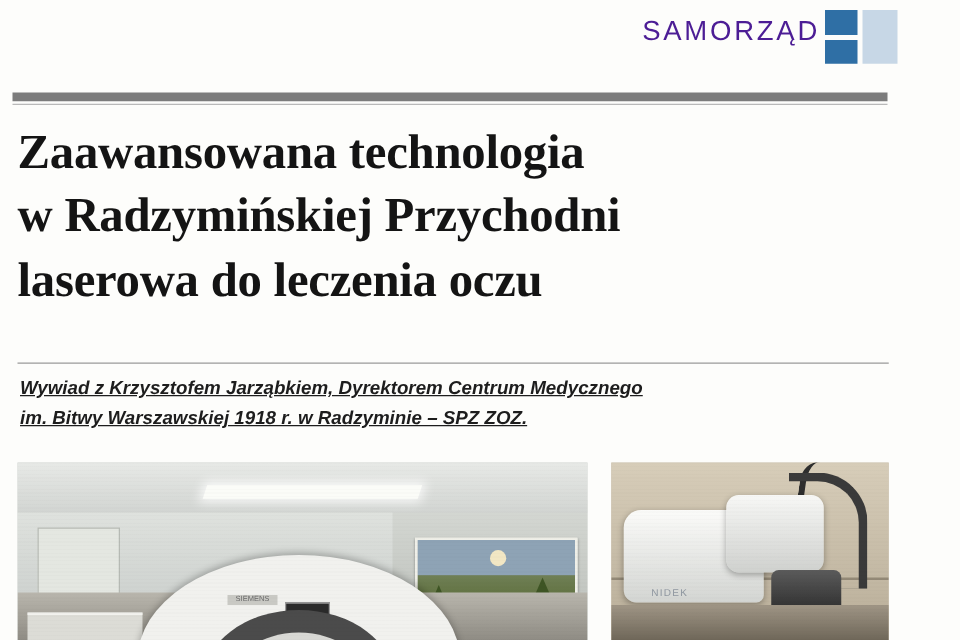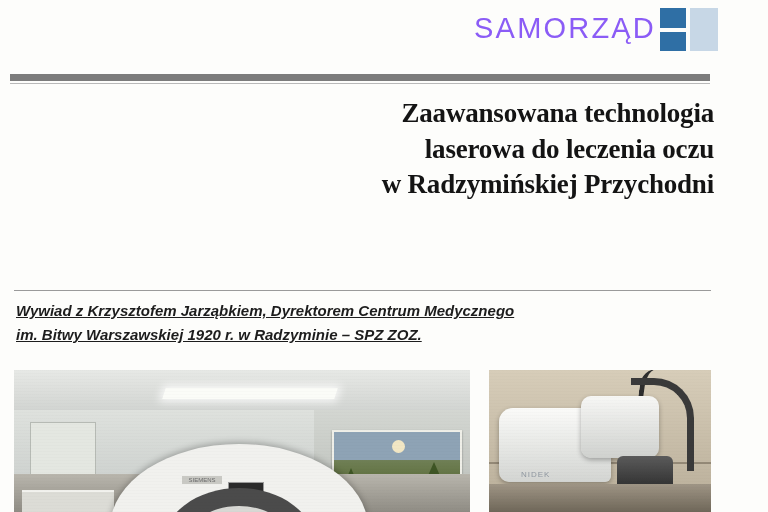--- a/index.html
+++ b/index.html
@@ -25,24 +25,24 @@
     left: 0;
     top: 0;
     width: 768px;
     height: 72px;
   }
   .masthead-word {
     position: absolute;
     right: 112px;
     top: 12px;
     font-family: "Liberation Sans", sans-serif;
-    font-size: 29px;
+    font-size: 22px;
     letter-spacing: 2.2px;
     font-weight: 400;
-    color: #8b5cf6;
+    color: #4c1d95;
     margin-left: 33px;
   }
   .logo-mark {
     position: absolute;
     right: 50px;
     top: 8px;
     width: 58px;
     height: 44px;
   }
   .logo-mark .blk {
@@ -69,25 +69,24 @@
     background: #b9b9b9;
   }
   
   .headline {
     position: absolute;
     left: 14px;
     top: 96px;
     width: 700px;
     font-family: "Liberation Serif", serif;
     font-weight: 700;
-    font-size: 27px;
+    font-size: 39px;
     line-height: 1.32;
     color: #141414;
     letter-spacing: -0.2px;
-    text-align: right;
   }
   .headline .ln { display: block; white-space: nowrap; }
   .rule-sub {
     position: absolute;
     left: 14px;
     top: 290px;
     width: 697px;
     height: 1px;
     background: #9a9a9a;
   }
@@ -260,29 +259,29 @@
       <span class="blk b1"></span>
       <span class="blk b2"></span>
       <span class="blk b3"></span>
     </div>
   </div>
   <div class="rule-thick"></div>
   <div class="rule-thin"></div>
 
   <div class="headline">
     <span class="ln">Zaawansowana technologia</span>
+    <span class="ln">w Radzymińskiej Przychodni</span>
     <span class="ln">laserowa do leczenia oczu</span>
-    <span class="ln">w Radzymińskiej Przychodni</span>
   </div>
 
   <div class="rule-sub"></div>
 
   <div class="standfirst">
     <span class="ln">Wywiad z Krzysztofem Jarząbkiem, Dyrektorem Centrum Medycznego</span>
-    <span class="ln">im. Bitwy Warszawskiej 1920 r. w Radzyminie – SPZ ZOZ.</span>
+    <span class="ln">im. Bitwy Warszawskiej 1918 r. w Radzyminie – SPZ ZOZ.</span>
   </div>
 
   <div class="photo photo-left">
     <div class="pl-wall"></div>
     <div class="pl-wall-right"></div>
     <div class="pl-ceiling"></div>
     <div class="pl-light"></div>
     <div class="pl-door"></div>
     <div class="pl-picture">
       <span class="sun"></span>

